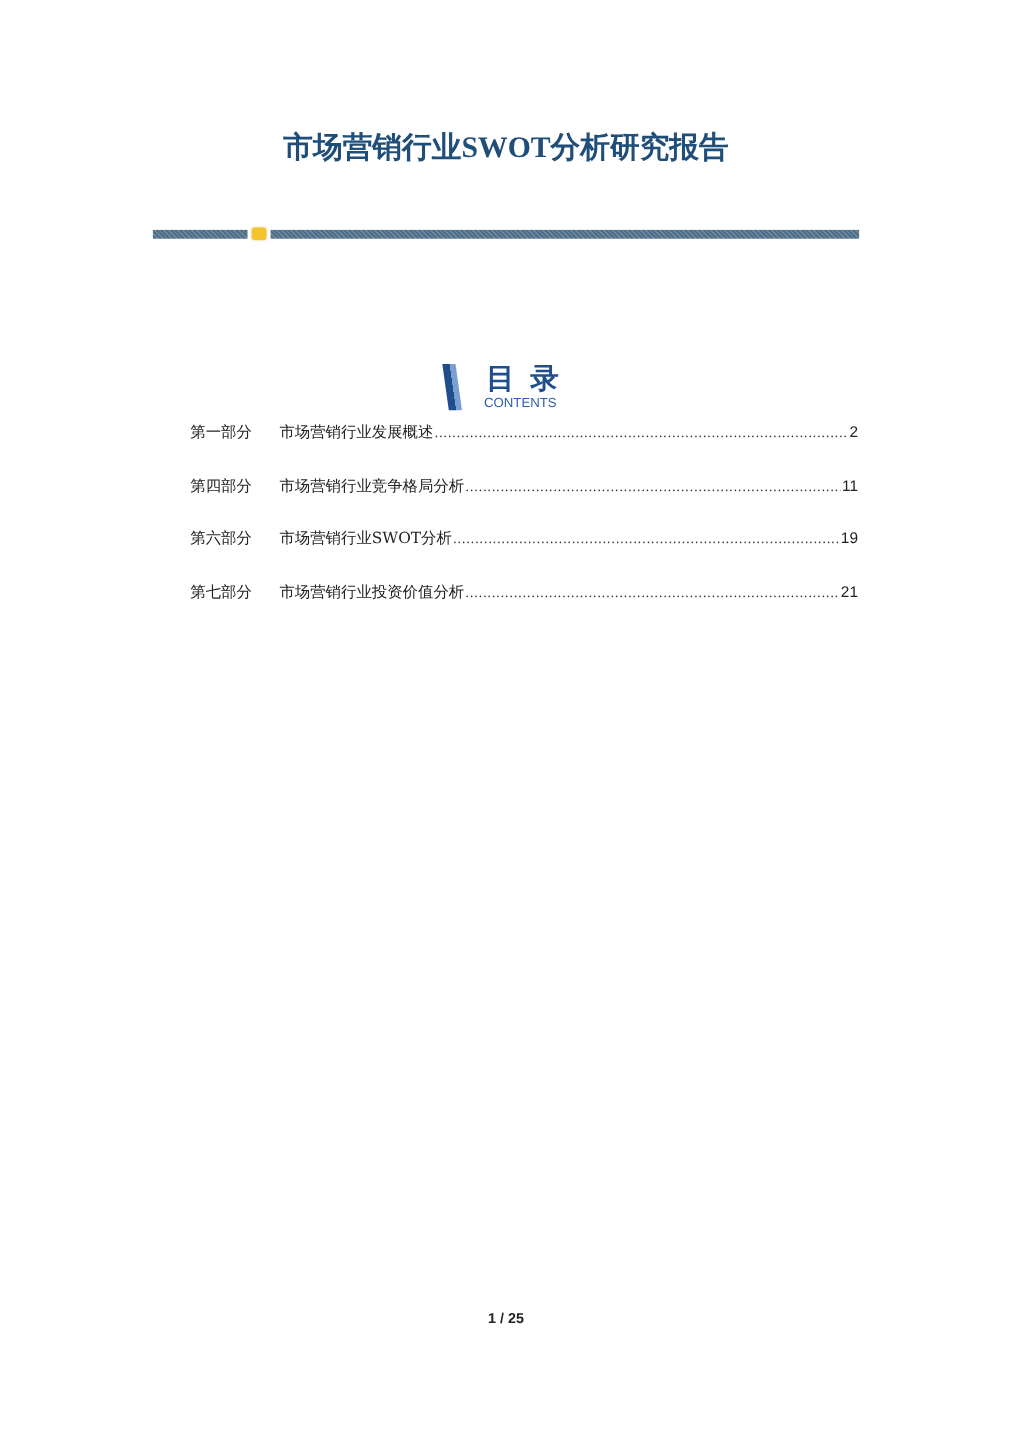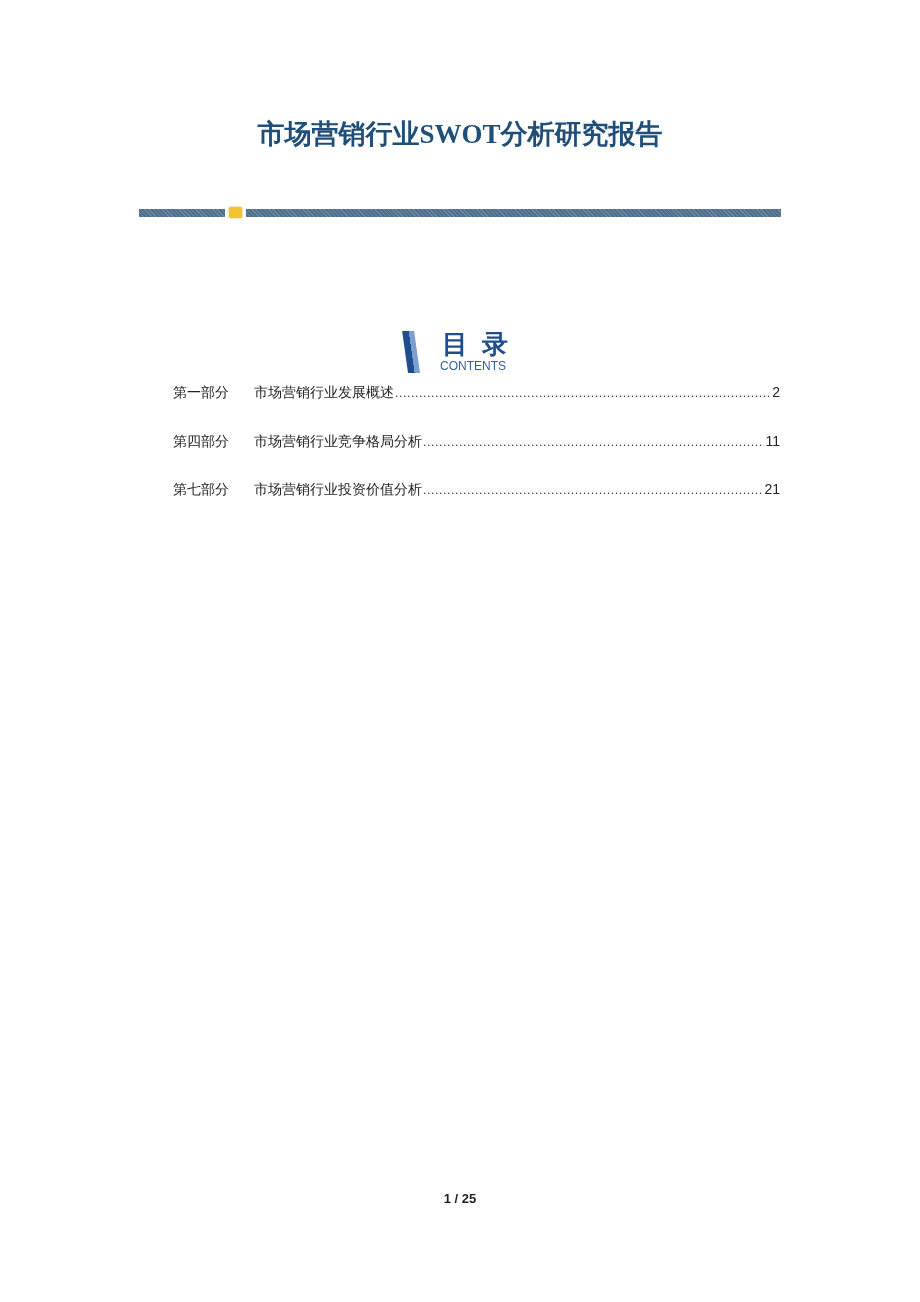--- a/index.html
+++ b/index.html
@@ -43,20 +43,26 @@
     <span class="toc-dots"></span>
     <span class="toc-page">2</span>
   </div>
   <div class="toc-row">
     <span class="toc-part">第四部分</span>
     <span class="toc-title">市场营销行业竞争格局分析</span>
     <span class="toc-dots"></span>
     <span class="toc-page">11</span>
   </div>
   <div class="toc-row">
+    <span class="toc-part">第六部分</span>
+    <span class="toc-title">市场营销行业SWOT分析</span>
+    <span class="toc-dots"></span>
+    <span class="toc-page">19</span>
+  </div>
+  <div class="toc-row">
     <span class="toc-part">第七部分</span>
     <span class="toc-title">市场营销行业投资价值分析</span>
     <span class="toc-dots"></span>
     <span class="toc-page">21</span>
   </div>
 </div>
 
 <div class="footer">1 / 25</div>
 
 </body></html>

